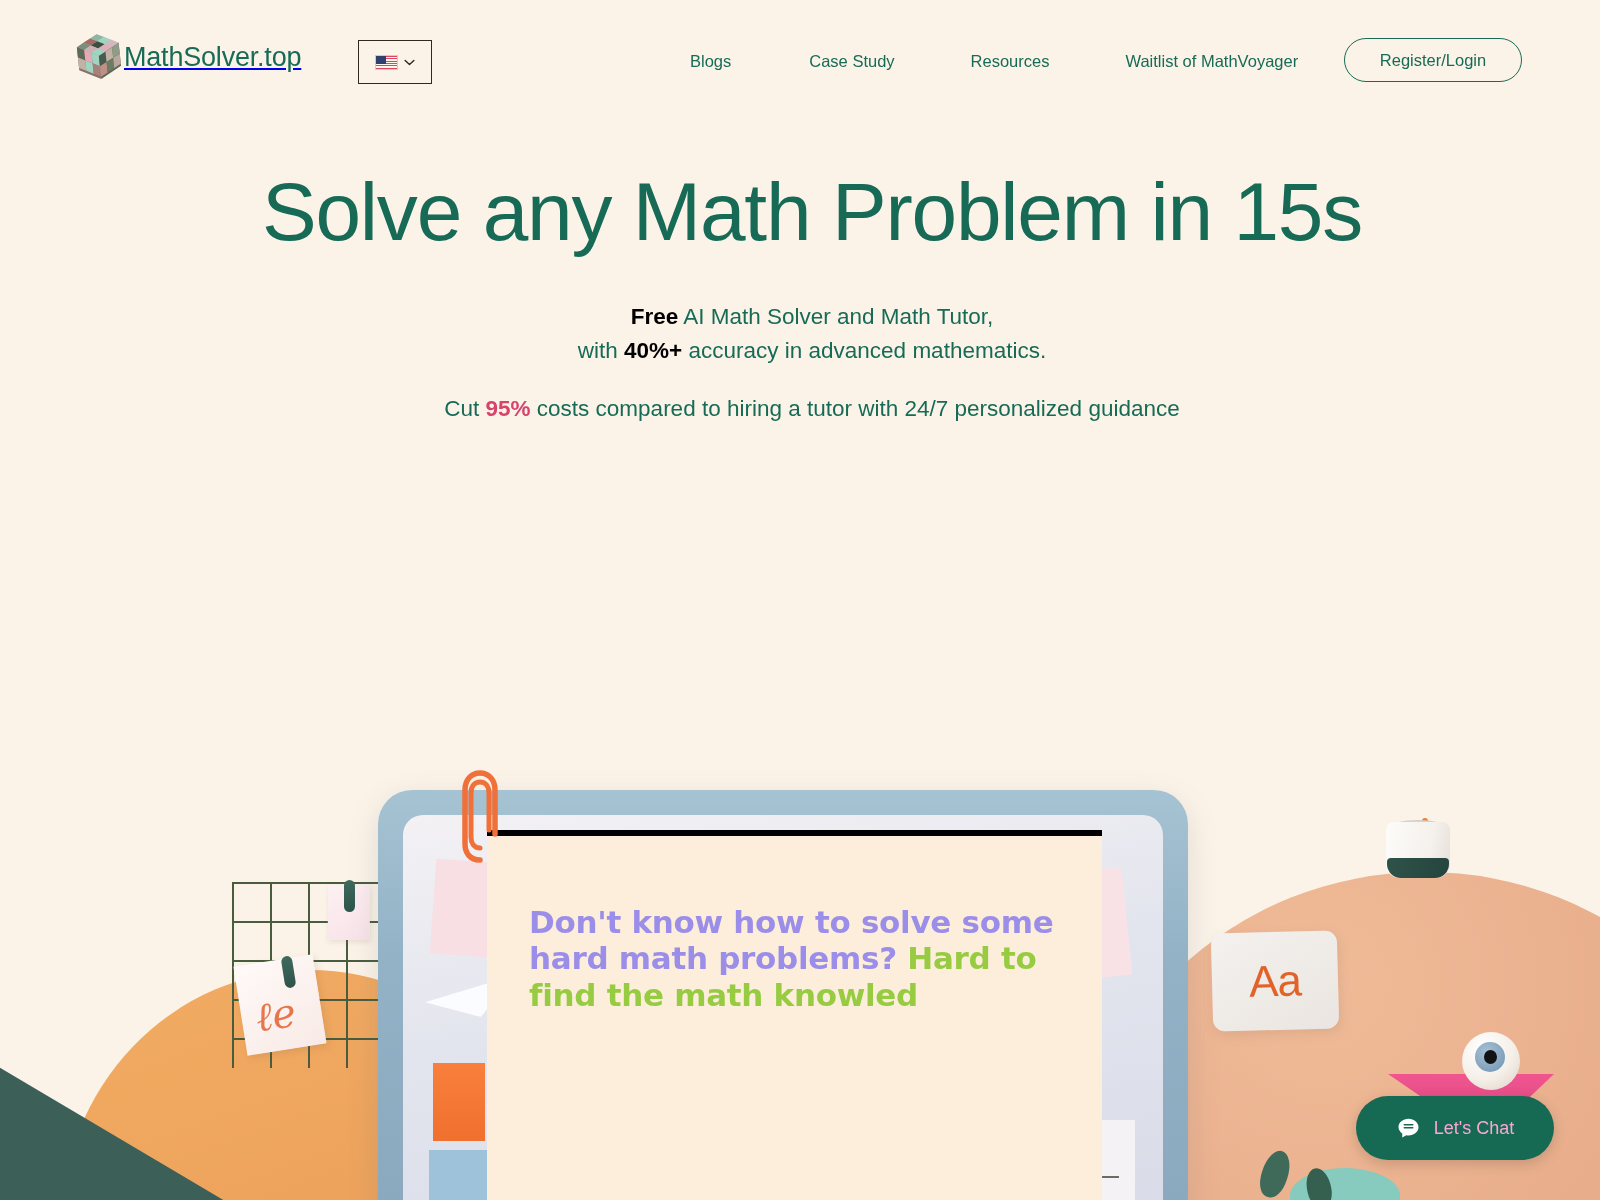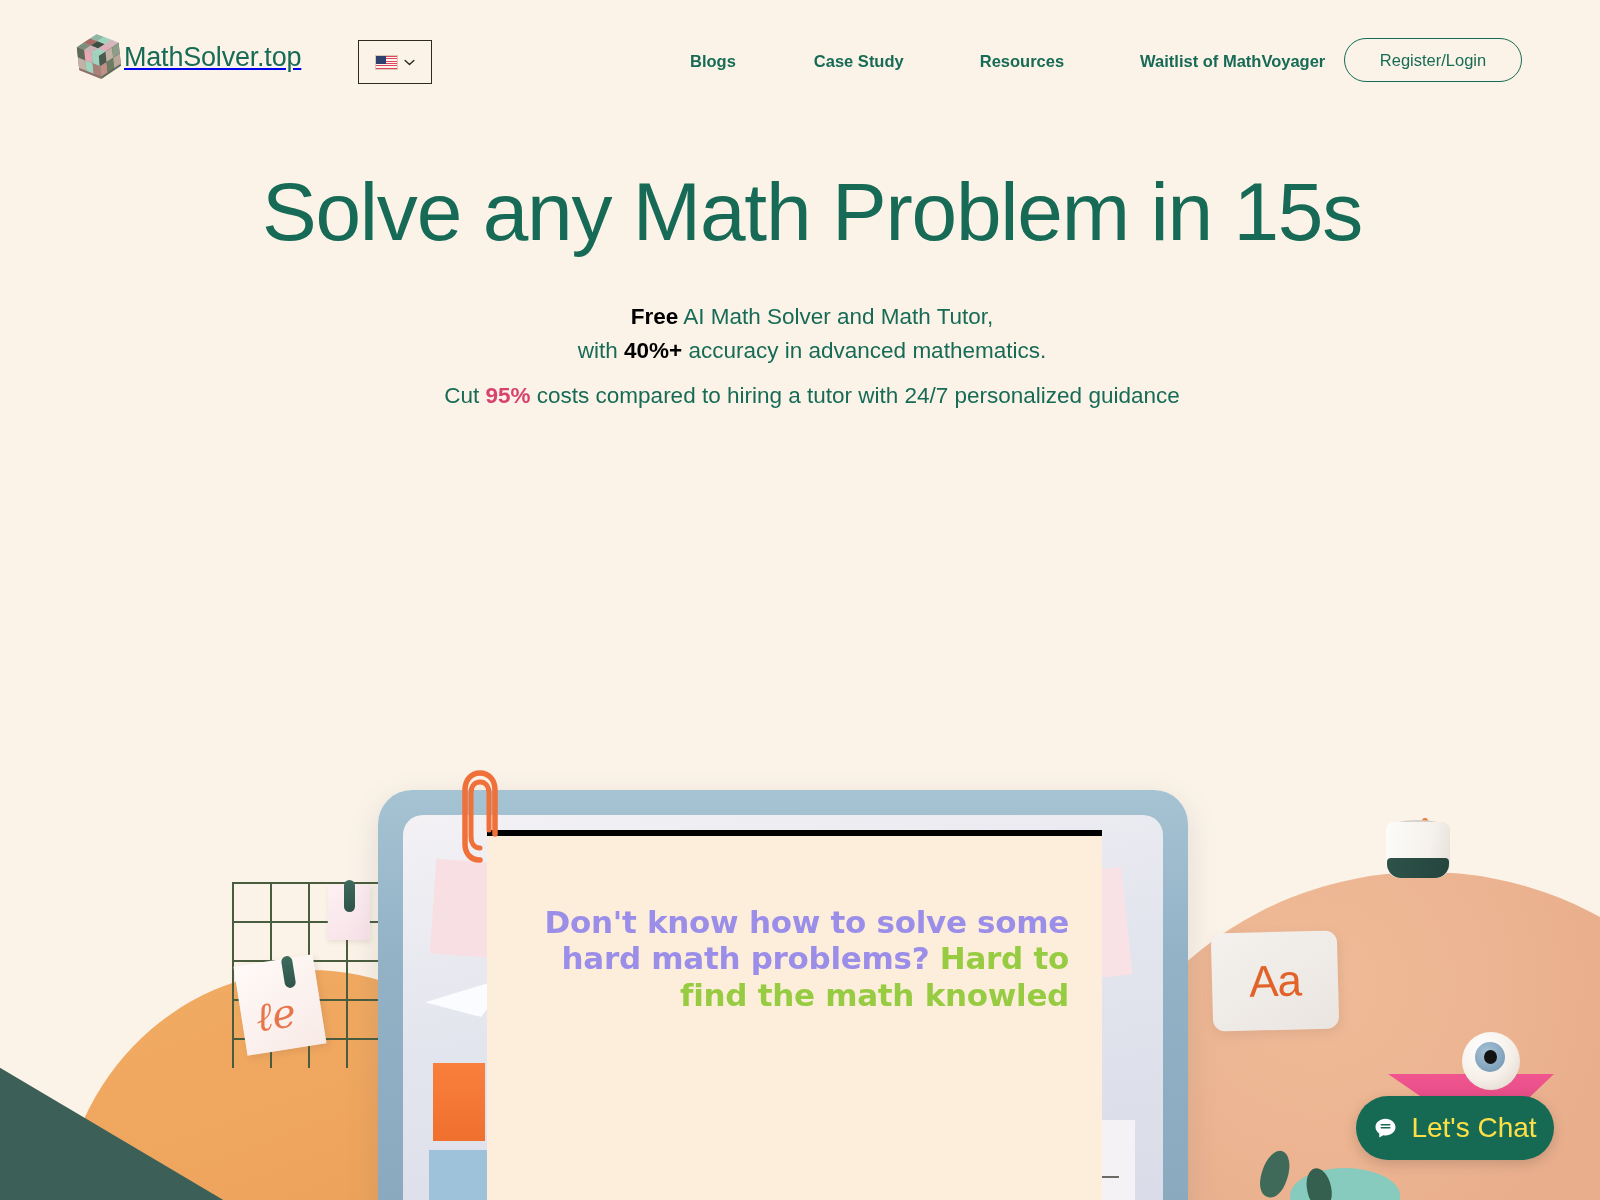--- a/index.html
+++ b/index.html
@@ -94,21 +94,20 @@
     width: 11px; height: 7px;
   }
 
   .nav {
     position: absolute;
     left: 690px;
     top: 46px;
     display: flex;
     align-items: center;
     gap: 8px;
-    font-weight: bold;
   }
   .nav a {
     color: #176b56;
     text-decoration: none;
     font-size: 16.5px;
     white-space: nowrap;
     padding: 6px 0;
   }
   .nav .gap1 { width: 62px; }
   .nav .gap2 { width: 60px; }
@@ -160,21 +159,21 @@
   }
   .sub1 b { color: #000000; font-weight: 700; }
 
   .sub2 {
     margin-top: 28px;
     font-size: 22.5px;
     color: #176b56;
   }
 
   .sub3 {
-    margin-top: 16px;
+    margin-top: 29px;
     font-size: 22.5px;
     color: #176b56;
   }
   .sub3 b { color: #d8436e; font-weight: 700; }
 
   .cta {
     margin: 46px auto 0;
     display: block;
     width: 352px;
     height: 58px;
@@ -372,21 +371,20 @@
   .screen-text {
     position: absolute;
     left: 42px;
     top: 68px;
     width: 540px;
     font-size: 31px;
     font-weight: 700;
     line-height: 1.17;
     letter-spacing: -0.3px;
     font-family: "DejaVu Sans", sans-serif;
-    text-align: right;
   }
   .screen-text .purple { color: #9b8ee8; }
   .screen-text .green { color: #97cc42; }
 
   
   .paperclip {
     position: absolute;
     left: 458px;
     top: 760px;
     width: 44px;
@@ -542,22 +540,22 @@
     background: #166a53;
     display: flex;
     align-items: center;
     justify-content: center;
     gap: 13px;
     cursor: pointer;
     z-index: 80;
     box-shadow: 0 4px 14px rgba(0,0,0,.16);
   }
   .chat-label {
-    color: #fde047;
-    font-size: 28px;
+    color: #f9a8d4;
+    font-size: 18px;
     white-space: nowrap;
   }
   .chat-bubble { width: 25px; height: 25px; }
 </style>
 </head>
 <body>
 
 <header class="header">
 
   <a class="brand" href="#">

